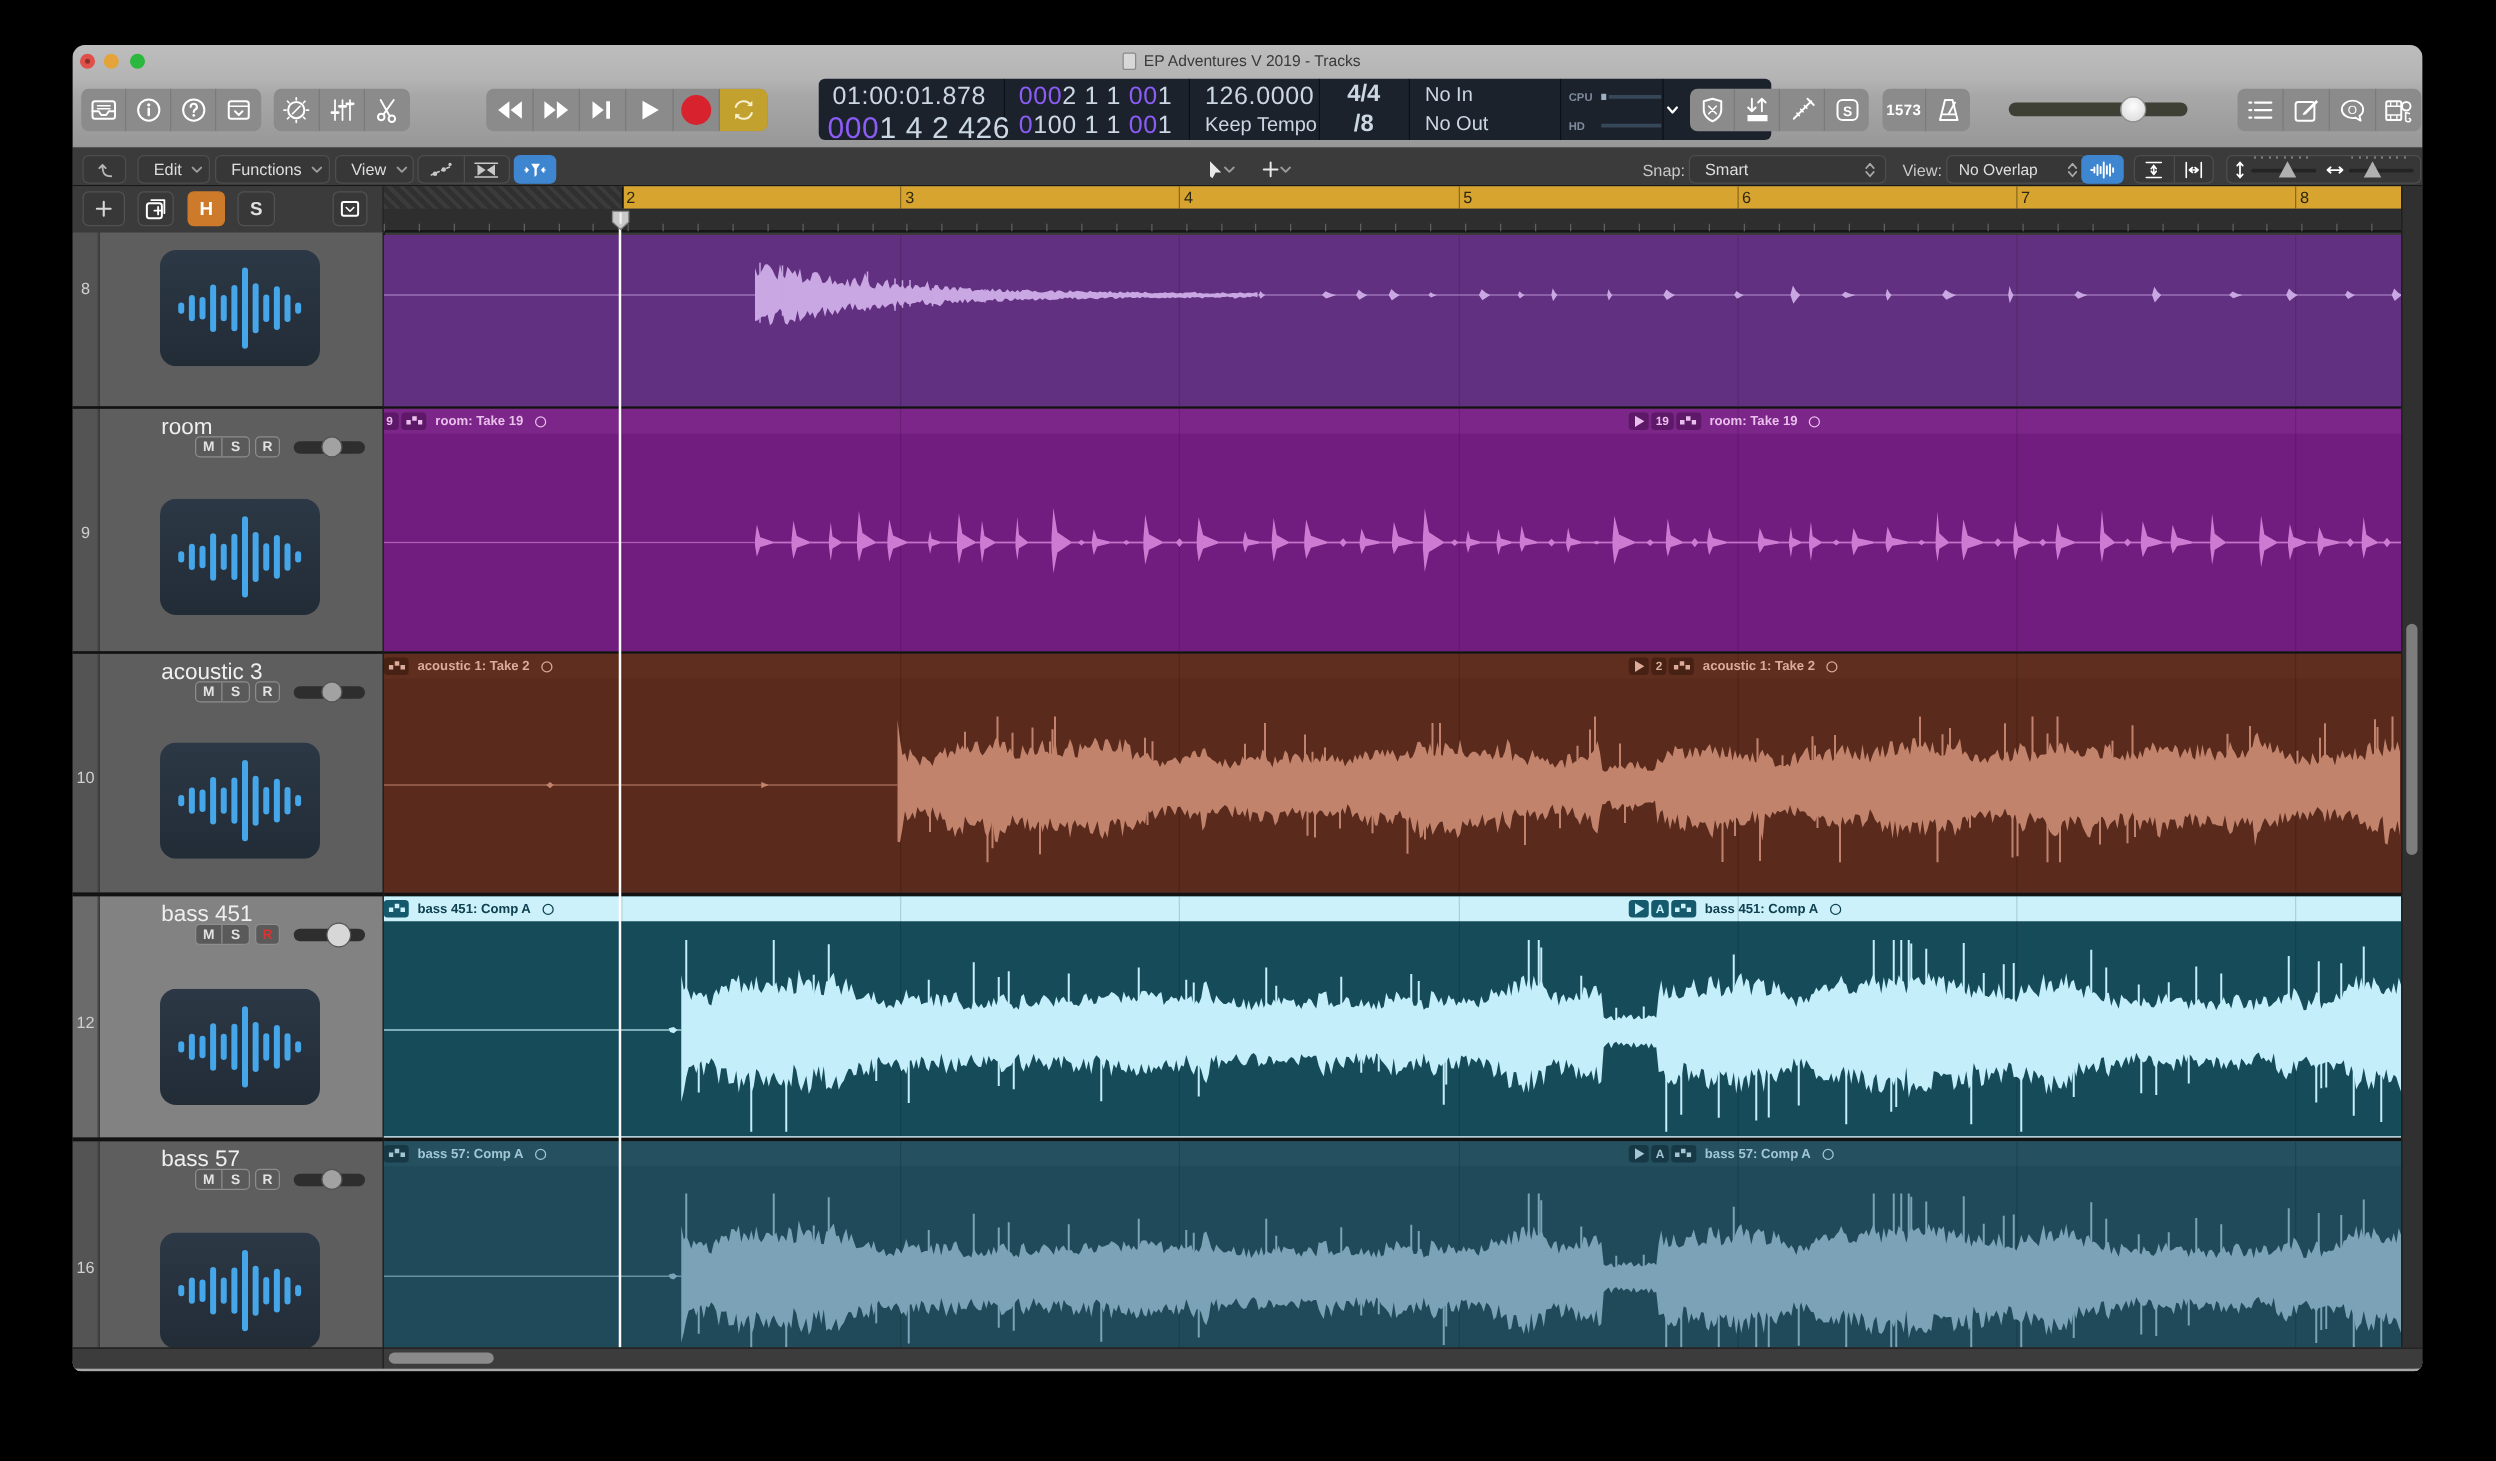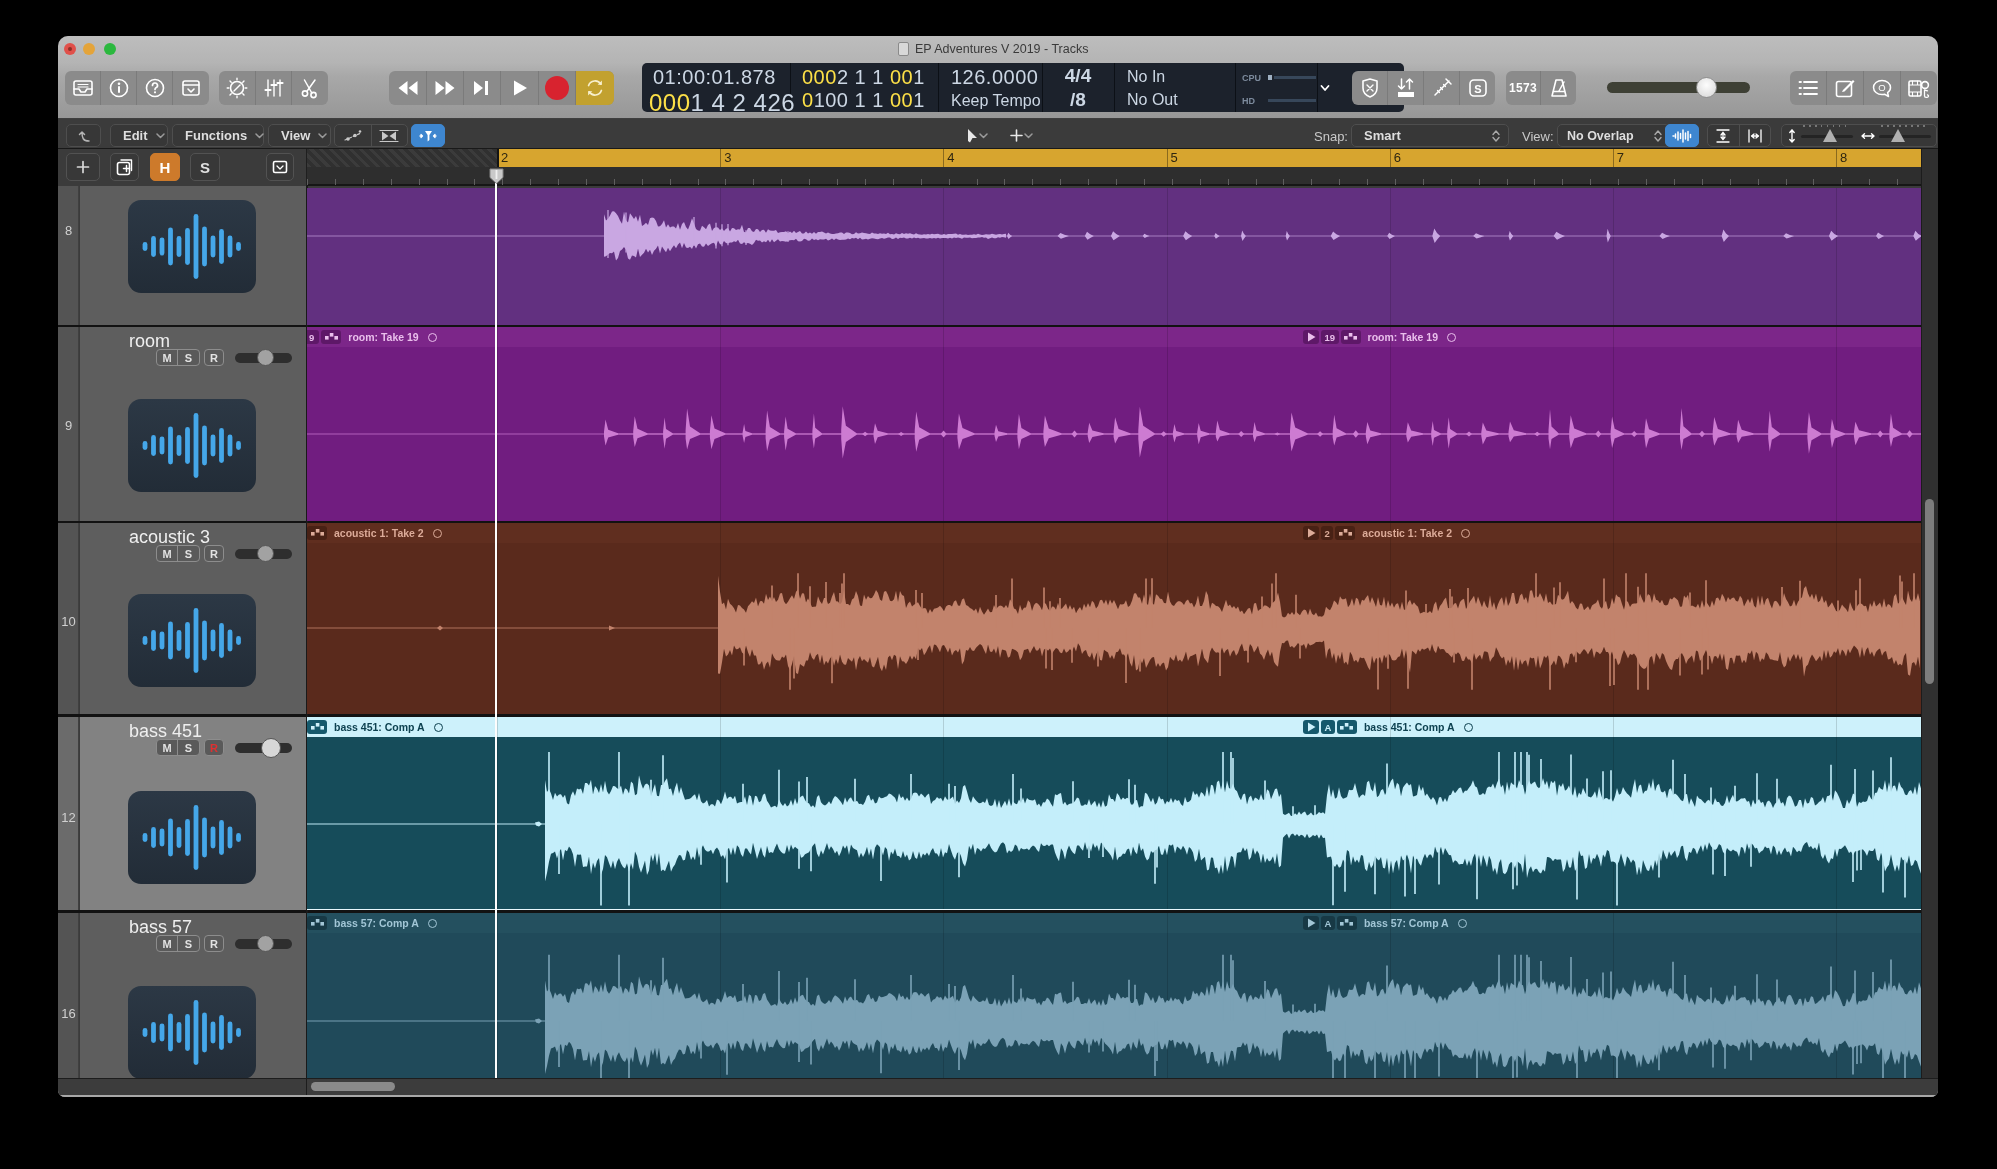--- a/index.html
+++ b/index.html
@@ -5,23 +5,23 @@
 font-family:"Liberation Sans",sans-serif;-webkit-font-smoothing:antialiased}
 .abs{position:absolute}
 #win{position:absolute;left:58px;top:36px;width:1880px;height:1061px;
 border-radius:10px 10px 7px 7px;overflow:hidden;background:#3b3b3b;
 box-shadow:0 0 0 1px rgba(0,0,0,.8), inset 0 -2px 0 #9f9f9f}
 .gbtn{position:absolute;top:35px;height:34px;background:#8b8b8b;border-radius:6px;
 display:flex;overflow:hidden}
 .gbtn>div{height:100%;display:flex;align-items:center;justify-content:center;border-right:1px solid #7b7b7b}
 .gbtn>div:last-child{border-right:none}
 .lcdtxt{color:#ccd7e4;white-space:pre}
-.dim{color:#fde047}
+.dim{color:#8b5cf6}
 .mrow-btn{position:absolute;top:4px;height:23px;background:#373737;border:1px solid #4e4e4e;
-border-radius:5px;color:#dedede;font-size:13px;font-weight:700;display:flex;align-items:center;justify-content:center}
+border-radius:5px;color:#dedede;font-size:13px;font-weight:400;display:flex;align-items:center;justify-content:center}
 .cbtn{position:absolute;background:#383838;border:1px solid #525252;border-radius:5px;
 color:#e0e0e0;display:flex;align-items:center;justify-content:center}
 .msr{position:absolute;height:17px;display:flex;background:#5a5a5a;border:1px solid #8d8d8d;
 border-radius:4px;overflow:hidden;color:#e2e2e2;font-size:11px;font-weight:700}
 .msr>div{width:21px;display:flex;align-items:center;justify-content:center;border-right:1px solid #8d8d8d}
 .msr>div:last-child{border-right:none}
 .tname{position:absolute;color:#efefef;font-size:18px;white-space:nowrap}
 .rhdr{position:absolute;font-size:10.5px;font-weight:700;white-space:nowrap;display:flex;align-items:center;height:20px}
 .badge{display:inline-flex;align-items:center;justify-content:center;height:14px;border-radius:3px;
 margin-right:2px;font-size:9.5px;font-weight:700;padding:0 3.5px}
@@ -114,21 +114,21 @@
         <div style="width:24px;height:24px;border-radius:50%;background:#d8232f"></div>
       </div>
       <div style="width:38px;background:#c2a12f">
         <svg width="24" height="24" viewBox="0 0 24 24" fill="none" stroke="#fff" stroke-width="1.6" stroke-linecap="round" stroke-linejoin="round" xmlns="http://www.w3.org/2000/svg">
           <path d="M5.6 9.5A6.8 6.8 0 0 1 17.8 8.2M18.4 14.5A6.8 6.8 0 0 1 6.2 15.8" stroke="#f7efcd" stroke-width="1.7" fill="none"></path>
           <path d="M18.9 4.5v4.2h-4.2z" fill="#f7efcd" stroke="none"></path>
           <path d="M5.1 19.5v-4.2h4.2z" fill="#f7efcd" stroke="none"></path>
         </svg>
       </div>
     </div>
-    <div class="abs" style="left:584px;top:27px;width:762px;height:49px;background:#1c222c;border-radius:5px;overflow:hidden">
+    <div class="abs" style="left:597px;top:27px;width:762px;height:49px;background:#1c222c;border-radius:5px;overflow:hidden">
       <div class="abs" style="left:148px;top:0;width:1px;height:49px;background:#0c1016"></div>
       <div class="abs" style="left:296px;top:0;width:1px;height:49px;background:#0c1016"></div>
       <div class="abs" style="left:400px;top:0;width:1px;height:49px;background:#0c1016"></div>
       <div class="abs" style="left:472px;top:0;width:1px;height:49px;background:#0c1016"></div>
       <div class="abs" style="left:593px;top:0;width:1px;height:49px;background:#0c1016"></div>
       <div class="abs" style="left:675px;top:0;width:1px;height:49px;background:#0c1016"></div>
       <div class="abs lcdtxt" style="left:11px;top:3px;font-size:20px;letter-spacing:0.5px">01:00:01.878</div>
       <div class="abs lcdtxt" style="left:7px;top:26px;font-size:24px;letter-spacing:0.5px"><span class="dim">000</span>1 4 2 426</div>
       <div class="abs lcdtxt" style="left:160px;top:3px;font-size:20px;letter-spacing:0.5px"><span class="dim">000</span>2 1 1 <span class="dim">00</span>1</div>
       <div class="abs lcdtxt" style="left:160px;top:26px;font-size:20px;letter-spacing:0.5px"><span class="dim">0</span>100 1 1 <span class="dim">00</span>1</div>

